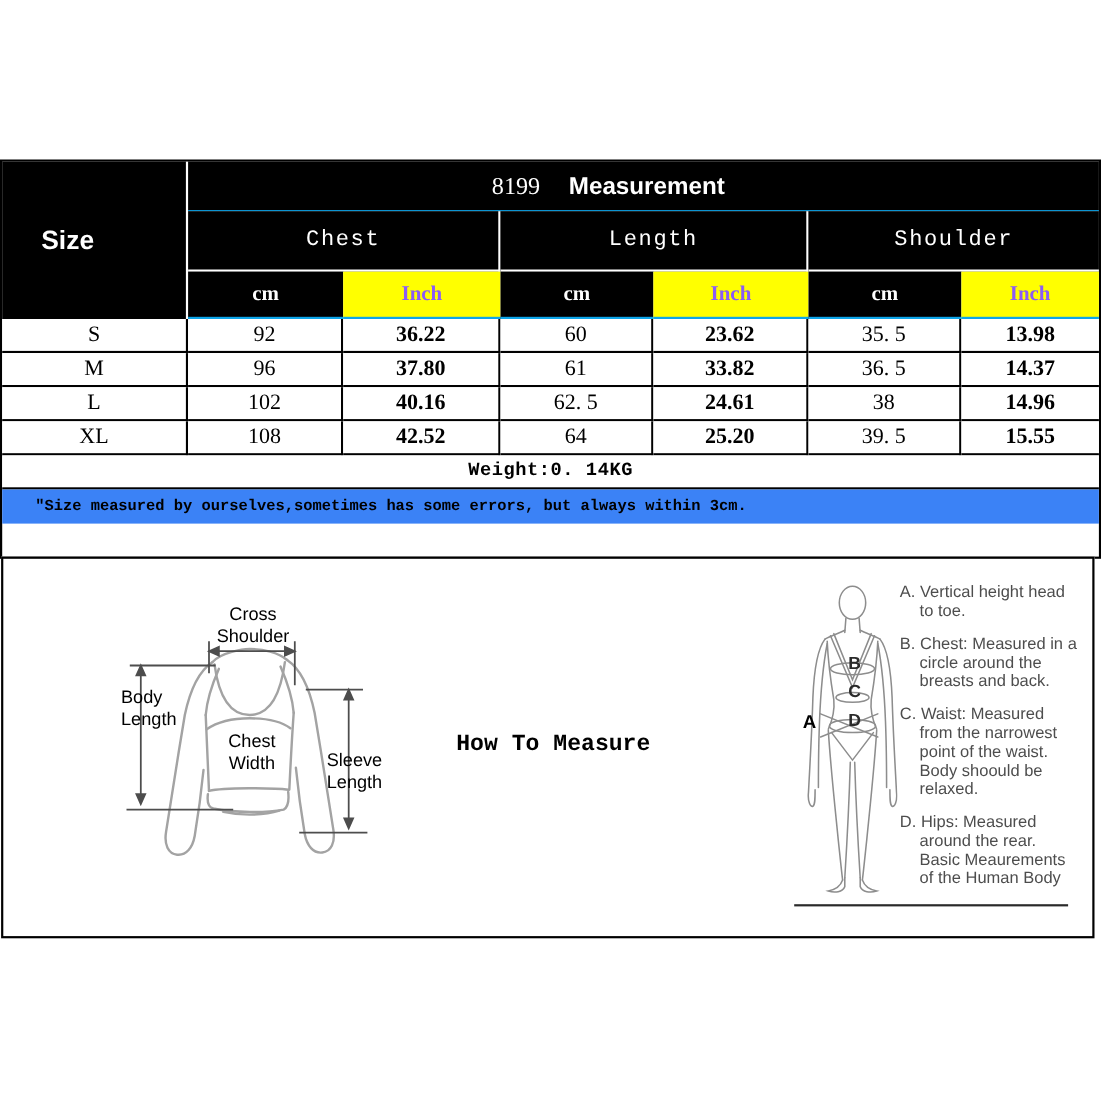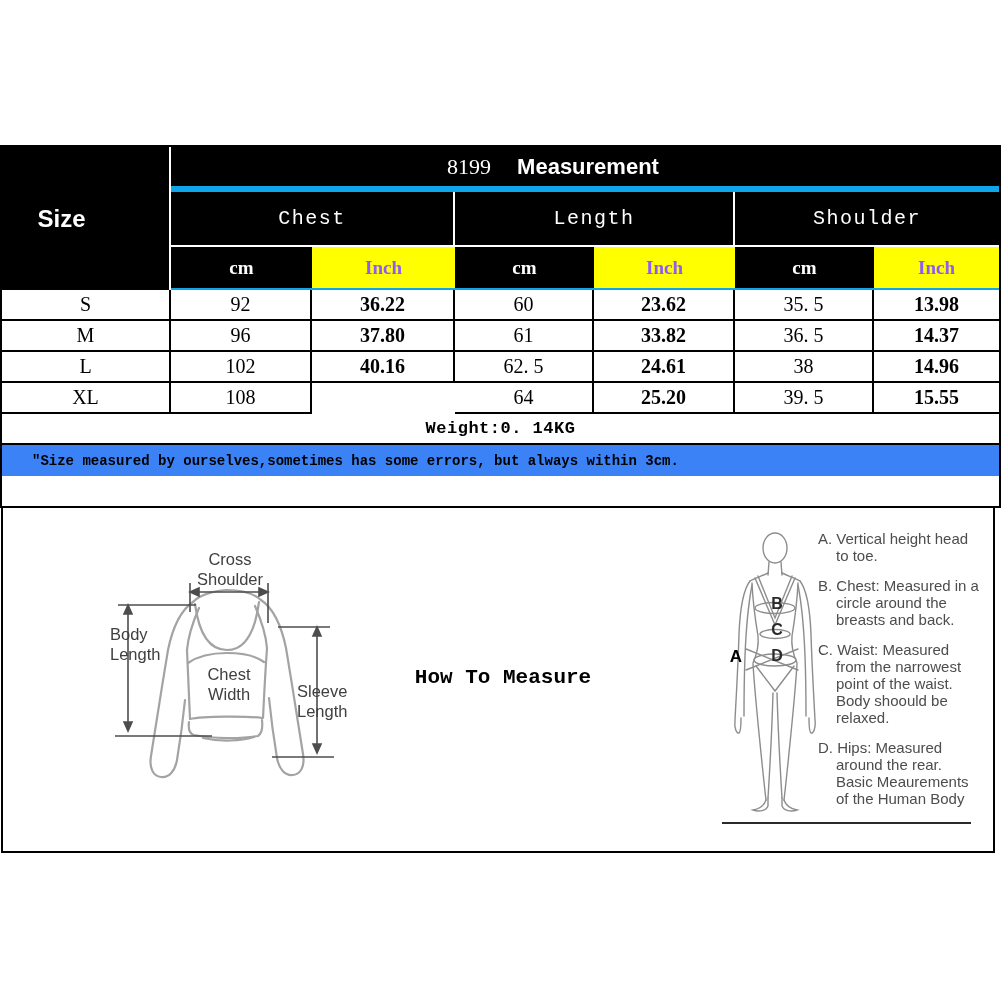--- a/index.html
+++ b/index.html
@@ -16,21 +16,21 @@
     grid-template-columns:169px 141px 143px 139px 141px 139px 1fr;
     grid-template-rows:45px 55px 43px 31px 31px 31px 31px 31px 31px 1fr;
     border:2px solid #000; background:#fff;
   }
   .cell{ display:flex; align-items:center; justify-content:center; }
   .blk{ background:#000; color:#fff; }
   .size-head{
     grid-area:1/1/4/2; border-right:2px solid #fff;
     font:bold 24px "Liberation Sans", sans-serif; padding-right:48px;
   }
-  .title-cell{ grid-area:1/2/2/8; border-bottom:6px solid #0ea5e9; padding-right:64px; }
+  .title-cell{ grid-area:1/2/2/8; border-bottom:1px solid #0ea5e9; padding-right:64px; }
   .t-model{ font:22px "Liberation Serif", serif; }
   .t-label{ font:bold 22px "Liberation Sans", sans-serif; margin-left:26px; }
   .group{ border-bottom:2px solid #fff; font:20px "Liberation Mono", monospace; letter-spacing:1.5px; }
   .g-chest{ grid-area:2/2/3/4; border-right:2px solid #fff; }
   .g-length{ grid-area:2/4/3/6; border-right:2px solid #fff; }
   .g-shoulder{ grid-area:2/6/3/8; }
   .sub{ font:bold 19px "Liberation Serif", serif; border-bottom:2px solid #0ea5e9; }
   .yel{ background:#ffff00; color:#8b5cf6;font-family:Liberation Serif, serif; }
   .d{
     background:#fff; color:#000; font:20px "Liberation Serif", serif;
@@ -51,21 +51,21 @@
 
   
   .measure-box{
     position:absolute; top:506px; left:1px; width:994px; height:347px;
     border:2px solid #000; background:#fff;
   }
   .garment-svg{ position:absolute; left:90px; top:30px; }
   .body-svg{ position:absolute; left:703px; top:10px; }
   .glabel{
     position:absolute; white-space:pre-line;
-    font:16.5px "Liberation Sans", sans-serif; color:#404040; line-height:20px;
+    font:16.5px "Liberation Sans", sans-serif; color:#000000; line-height:20px;
   }
   .gl-cross{ left:154px; top:41px; width:146px; text-align:center; }
   .gl-bodylen{ left:107px; top:116px; }
   .gl-chestw{ left:153px; top:156px; width:146px; text-align:center; }
   .gl-sleeve{ left:294px; top:173px; }
   .htm-title{
     position:absolute; left:340px; top:158px; width:320px; text-align:center;
     font:600 21px "Liberation Mono", monospace; color:#000;
   }
   .bpoint{
@@ -125,20 +125,21 @@
     <div class="cell d" style="grid-area:6/1">L</div>
     <div class="cell d" style="grid-area:6/2">102</div>
     <div class="cell d yel" style="grid-area:6/3">40.16</div>
     <div class="cell d" style="grid-area:6/4">62. 5</div>
     <div class="cell d yel" style="grid-area:6/5">24.61</div>
     <div class="cell d" style="grid-area:6/6">38</div>
     <div class="cell d yel nr" style="grid-area:6/7">14.96</div>
 
     <div class="cell d" style="grid-area:7/1">XL</div>
     <div class="cell d" style="grid-area:7/2">108</div>
+    <div class="cell d yel" style="grid-area:7/3">42.52</div>
     <div class="cell d" style="grid-area:7/4">64</div>
     <div class="cell d yel" style="grid-area:7/5">25.20</div>
     <div class="cell d" style="grid-area:7/6">39. 5</div>
     <div class="cell d yel nr" style="grid-area:7/7">15.55</div>
 
     <div class="cell full">Weight:0. 14KG</div>
     <div class="cell note">″Size measured by ourselves,sometimes has some errors, but always within 3cm.</div>
   </div>
 
   <div class="measure-box">

